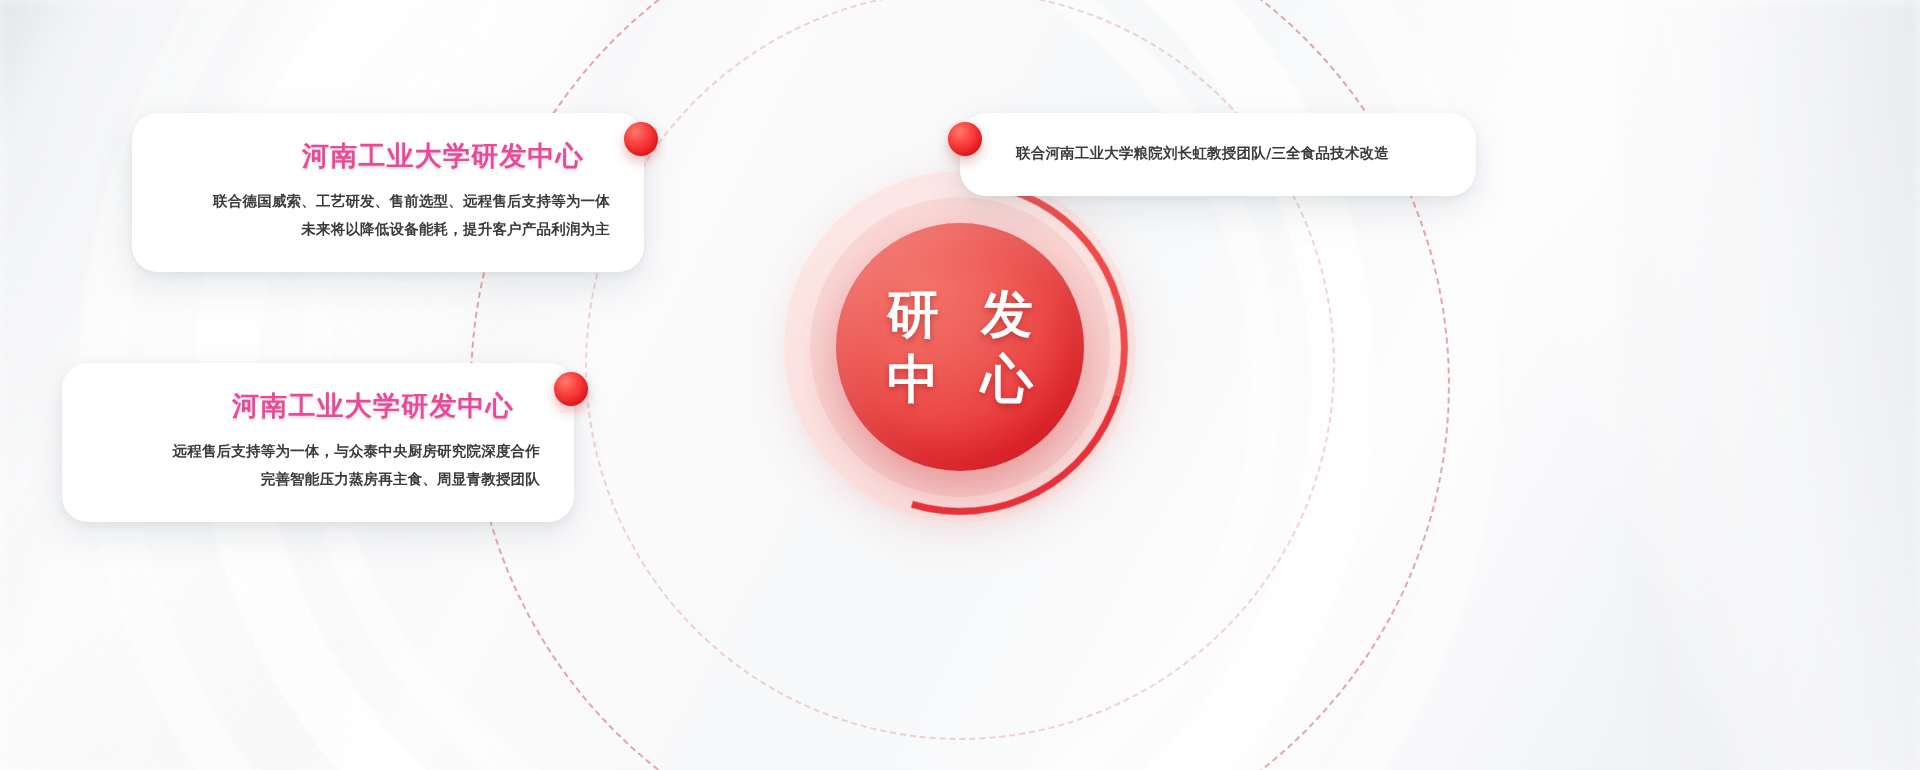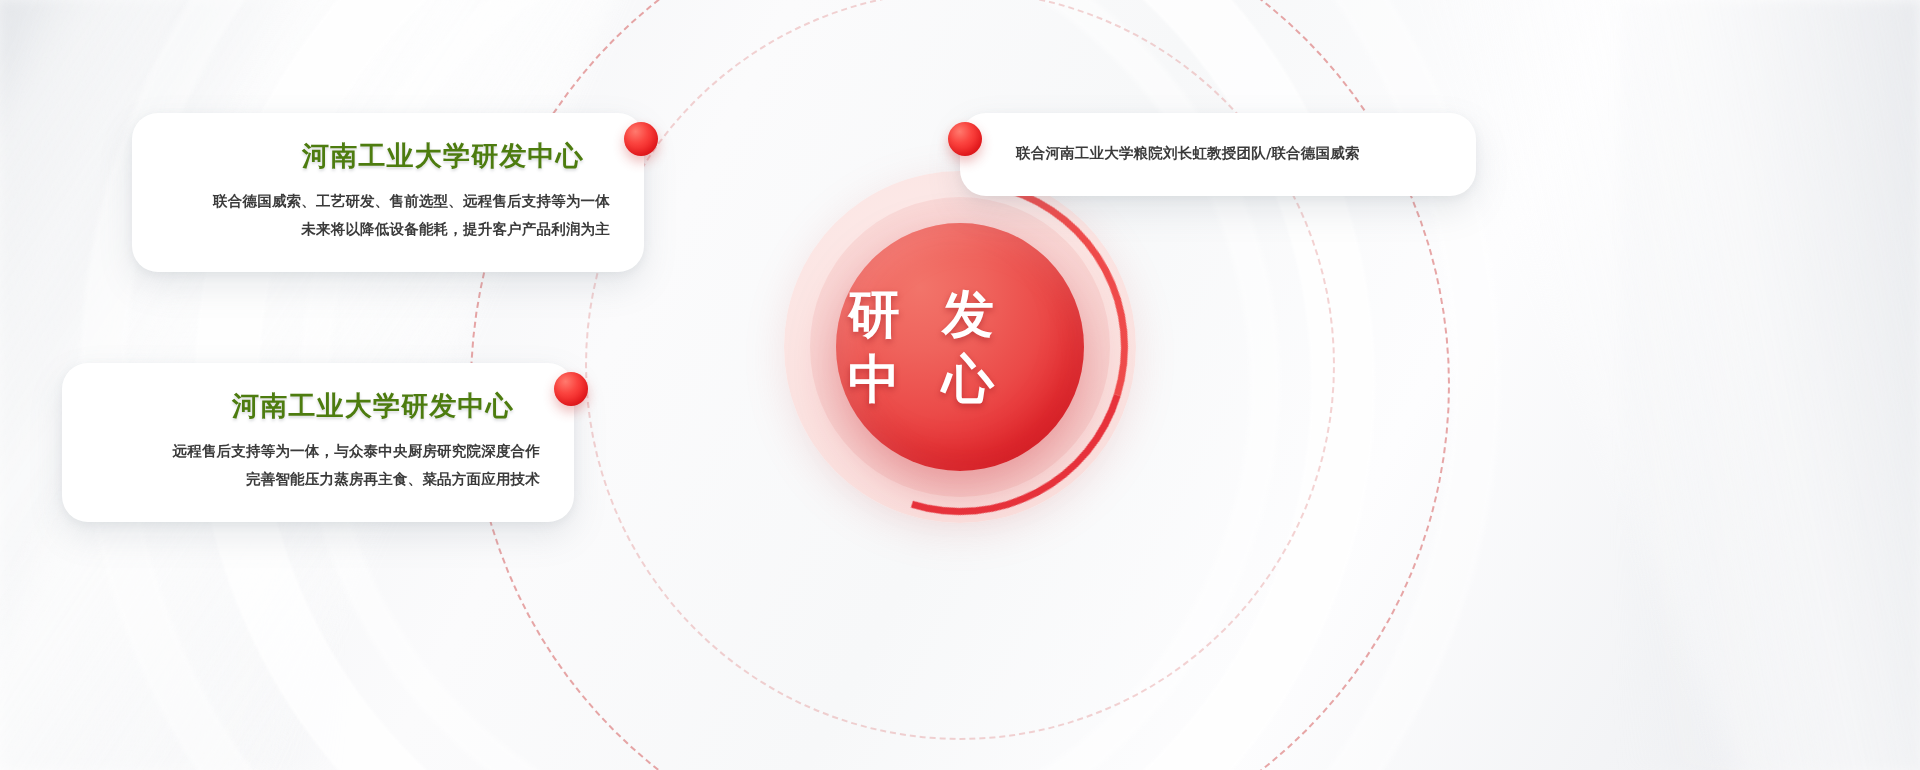--- a/index.html
+++ b/index.html
@@ -89,21 +89,21 @@
   .ball {
     position:absolute; left:50%; top:50%; transform:translate(-50%,-50%);
     width:248px; height:248px; border-radius:50%;
     background:
       radial-gradient(circle at 34% 26%, #f2746a 0%, #ef635c 26%, #eb4a48 52%, #e4252c 78%, #da1018 100%);
     box-shadow:
       0 18px 46px rgba(200,30,40,.35),
       inset -8px -14px 34px rgba(150,0,10,.22),
       inset 10px 12px 30px rgba(255,180,175,.30);
     display:flex; flex-direction:column;
-    justify-content:center;
+    align-items:center; justify-content:center;
     gap:4px;
   }
   .ball-line {
     color:#ffffff;
     font-size:52px;
     font-weight:700;
     letter-spacing:12px;
     text-indent:12px;
     line-height:1.18;
     text-shadow:0 3px 6px rgba(140,10,20,.40);
@@ -112,21 +112,21 @@
 
   
   .card {
     position:absolute;
     background:#ffffff;
     border-radius:26px;
     box-shadow:0 14px 34px rgba(120,128,140,.16), 0 3px 10px rgba(120,128,140,.10);
     padding:26px 34px 28px 34px;
   }
   .card-title {
-    font-size:27px; font-weight:700; color:#4d7c0f;
+    font-size:27px; font-weight:700; color:#ec4899;
     letter-spacing:1.2px; line-height:1.25;
     text-shadow:0 2px 3px rgba(120,125,135,.30);
     font-family:"DejaVu Sans","Liberation Sans",sans-serif;
     white-space:nowrap;
   }
   .card-sub {
     font-size:14.5px; font-weight:700; color:#3b3b3b;
     line-height:1.98; letter-spacing:.2px;
     font-family:"DejaVu Sans","Liberation Sans",sans-serif;
     white-space:nowrap;
@@ -194,24 +194,24 @@
 
   <div class="card align-right" id="card-tl">
     <div class="dot"></div>
     <div class="card-title">河南工业大学研发中心</div>
     <div class="card-sub">联合德国威索、工艺研发、售前选型、远程售后支持等为一体</div>
     <div class="card-sub">未来将以降低设备能耗，提升客户产品利润为主</div>
   </div>
 
   <div class="card align-left" id="card-tr">
     <div class="dot"></div>
-    <div class="card-sub">联合河南工业大学粮院刘长虹教授团队/联合德国威索</div>
+    <div class="card-sub">联合河南工业大学粮院刘长虹教授团队/三全食品技术改造</div>
   </div>
 
   <div class="card align-right" id="card-bl">
     <div class="dot"></div>
     <div class="card-title">河南工业大学研发中心</div>
     <div class="card-sub">远程售后支持等为一体，与众泰中央厨房研究院深度合作</div>
-    <div class="card-sub">完善智能压力蒸房再主食、菜品方面应用技术</div>
+    <div class="card-sub">完善智能压力蒸房再主食、周显青教授团队</div>
   </div>
 
 
 </div>
 
 </body></html>

